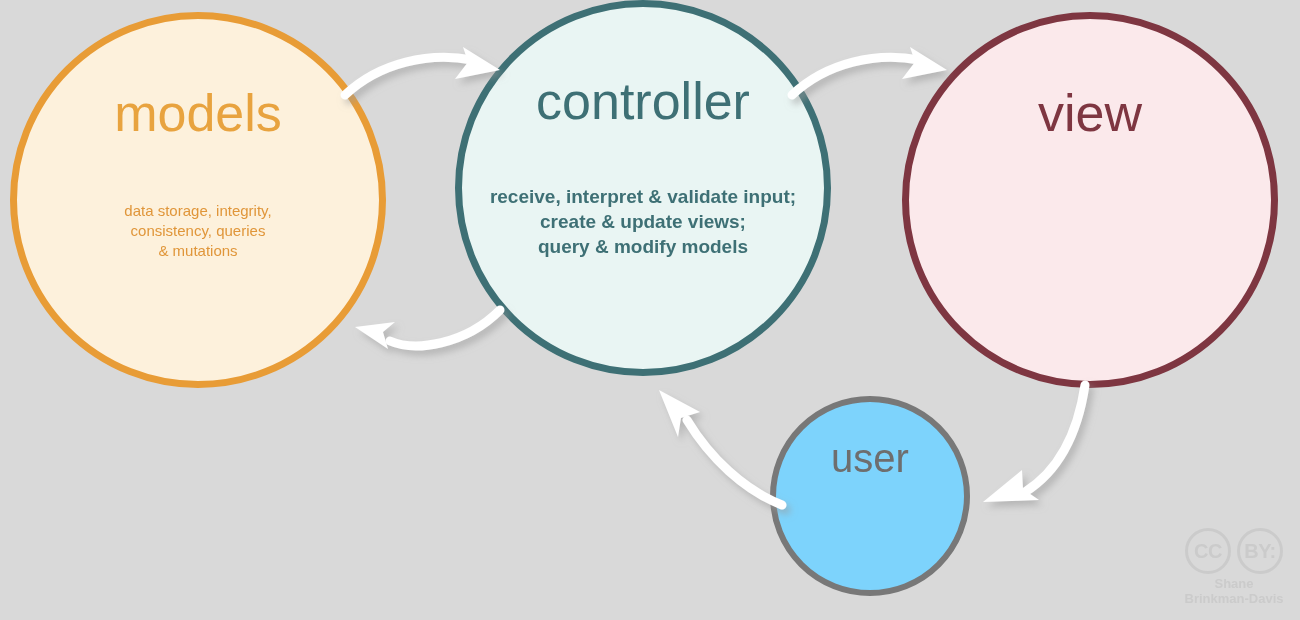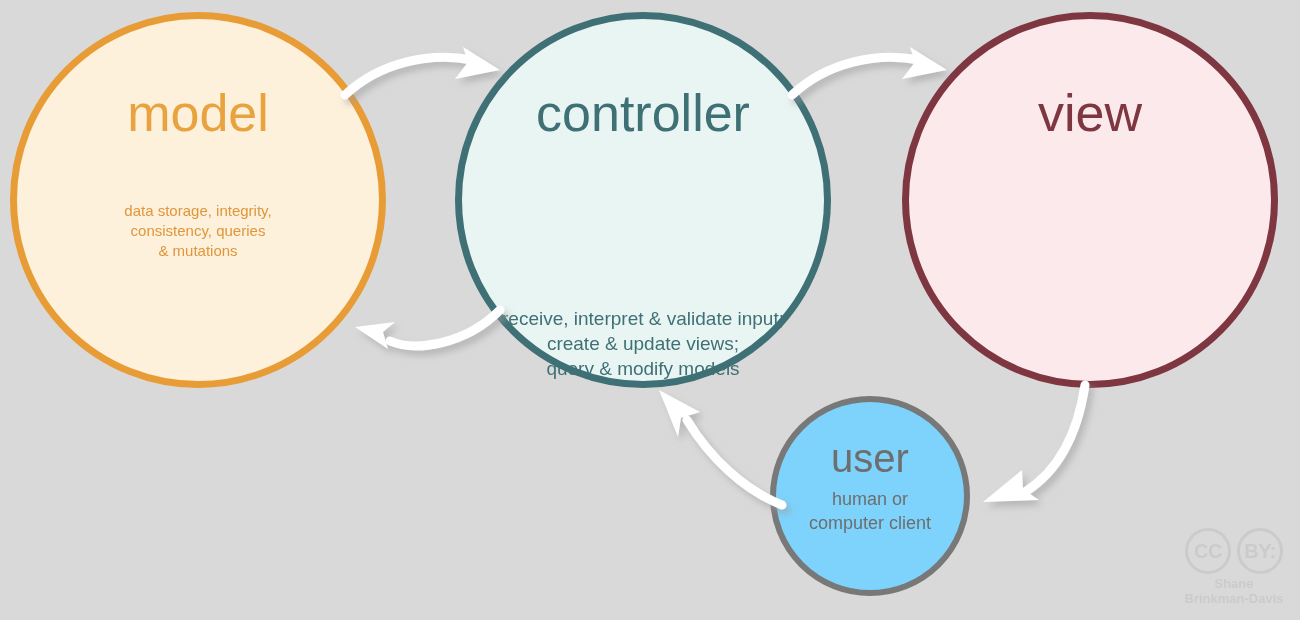--- a/index.html
+++ b/index.html
@@ -55,35 +55,35 @@
     margin-top: 68px;
   }
   #node-model .desc {
     color: #e0963a;
     font-size: 15px;
     margin-top: 62px;
   }
 
   
   #node-controller {
-    left: 455px; top: 12px;
+    left: 455px; top: 0;
     width: 376px; height: 376px;
     background: #e9f5f3;
     border: 7px solid #3e7075;
-    justify-content: space-between;
   }
   #node-controller .title {
     color: #3e7075;
     font-size: 52px;
     margin-top: 68px;
   }
   #node-controller .desc {
     color: #3e7075;
     font-size: 19px;
     margin-top: 57px;
+    font-weight: bold;
   }
 
   
   #node-view {
     left: 902px; top: 12px;
     width: 376px; height: 376px;
     background: #fbe9eb;
     border: 7px solid #7e3641;
   }
   #node-view .title {
@@ -197,41 +197,39 @@
       <path d="M 983,502 L 1022,470 L 1023,489 L 1039,500 Z" fill="#ffffff"></path>
     </g>
 
     <g filter="url(#arrow-shadow)">
       <path d="M 782,505 C 744,490 710,458 687,420" fill="none" stroke="#ffffff" stroke-width="9" stroke-linecap="round"></path>
       <path d="M 659,390 L 678,437 L 681,418 L 700,412 Z" fill="#ffffff"></path>
     </g>
   </svg>
 
   <div class="node" id="node-model">
-    <div class="title">model</div>
+    <div class="title">models</div>
     <div class="desc">data storage, integrity,
 consistency, queries
 &amp; mutations</div>
   </div>
 
   <div class="node" id="node-controller">
     <div class="title">controller</div>
     <div class="desc">receive, interpret &amp; validate input;
 create &amp; update views;
 query &amp; modify models</div>
   </div>
 
   <div class="node" id="node-view">
     <div class="title">view</div>
   </div>
 
   <div class="node" id="node-user">
     <div class="title">user</div>
-    <div class="desc">human or
-computer client</div>
   </div>
 
   <div id="cc-badge">
     <div class="marks">
       <div class="mark">CC</div>
       <div class="mark">BY:</div>
     </div>
     <div class="attribution">Shane
 Brinkman-Davis</div>
   </div>

